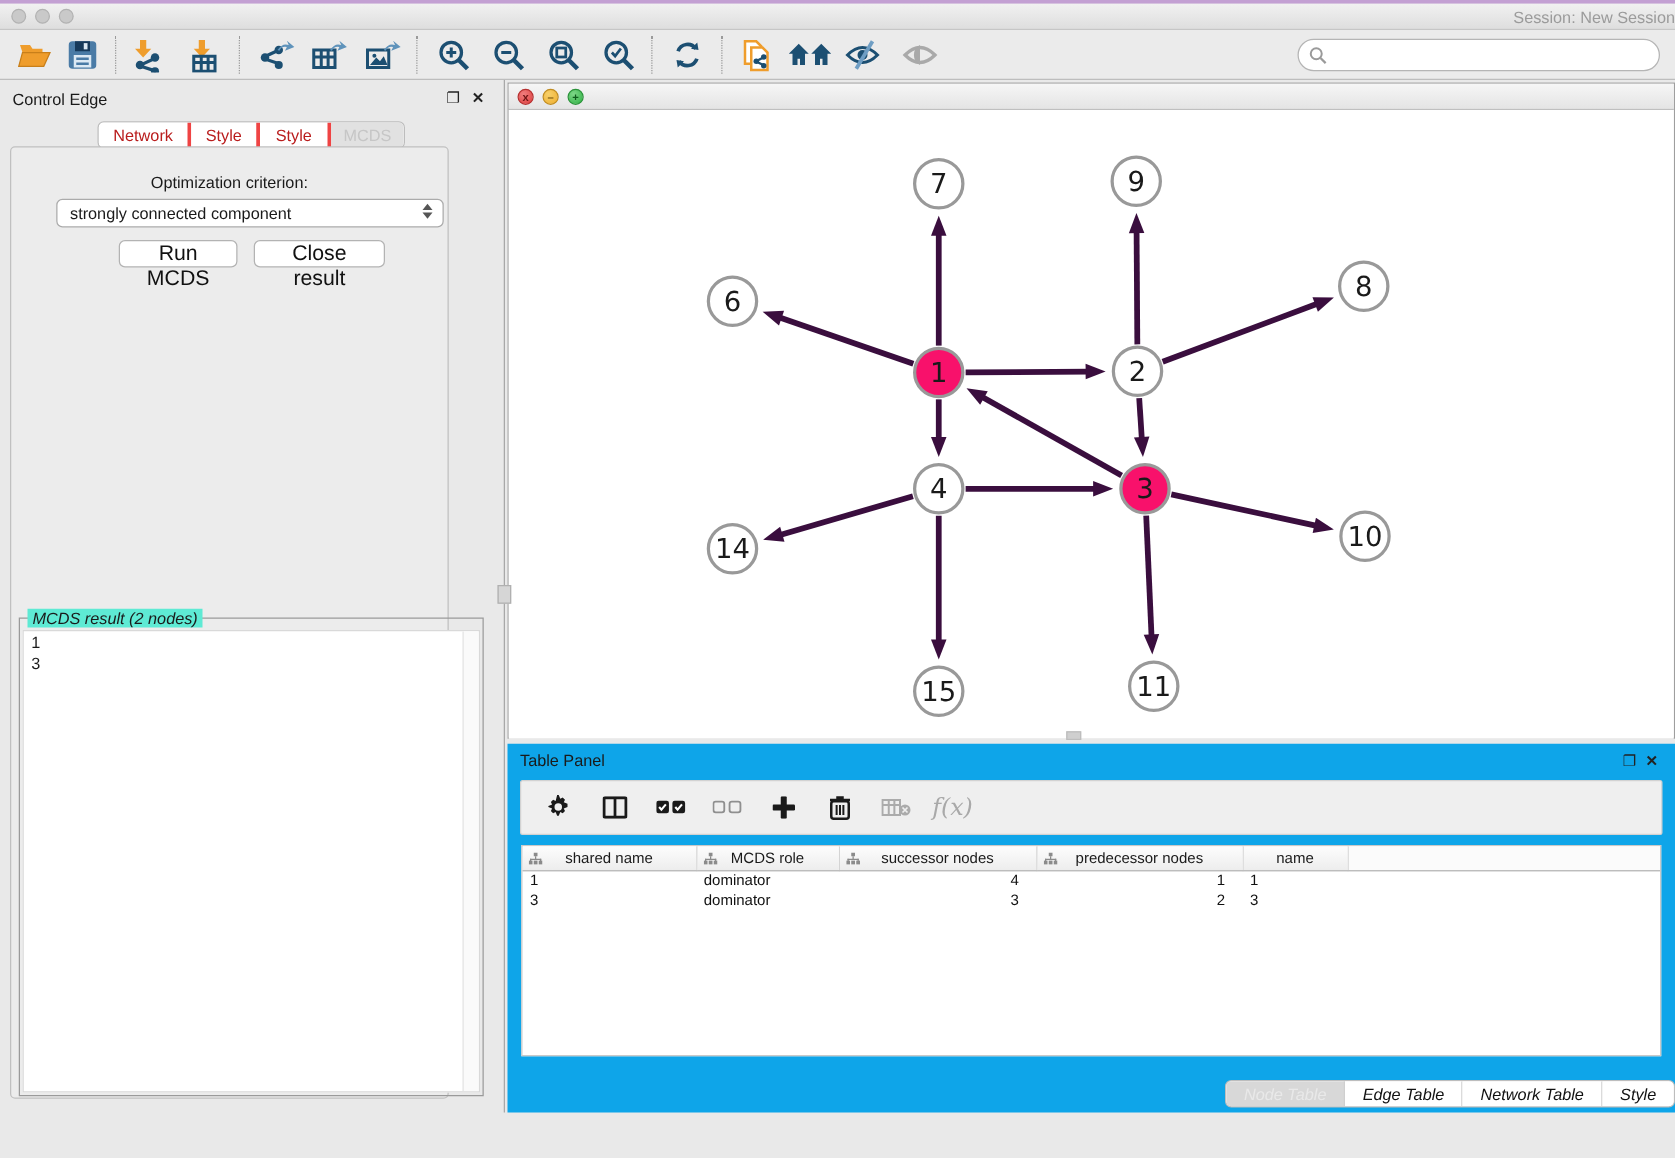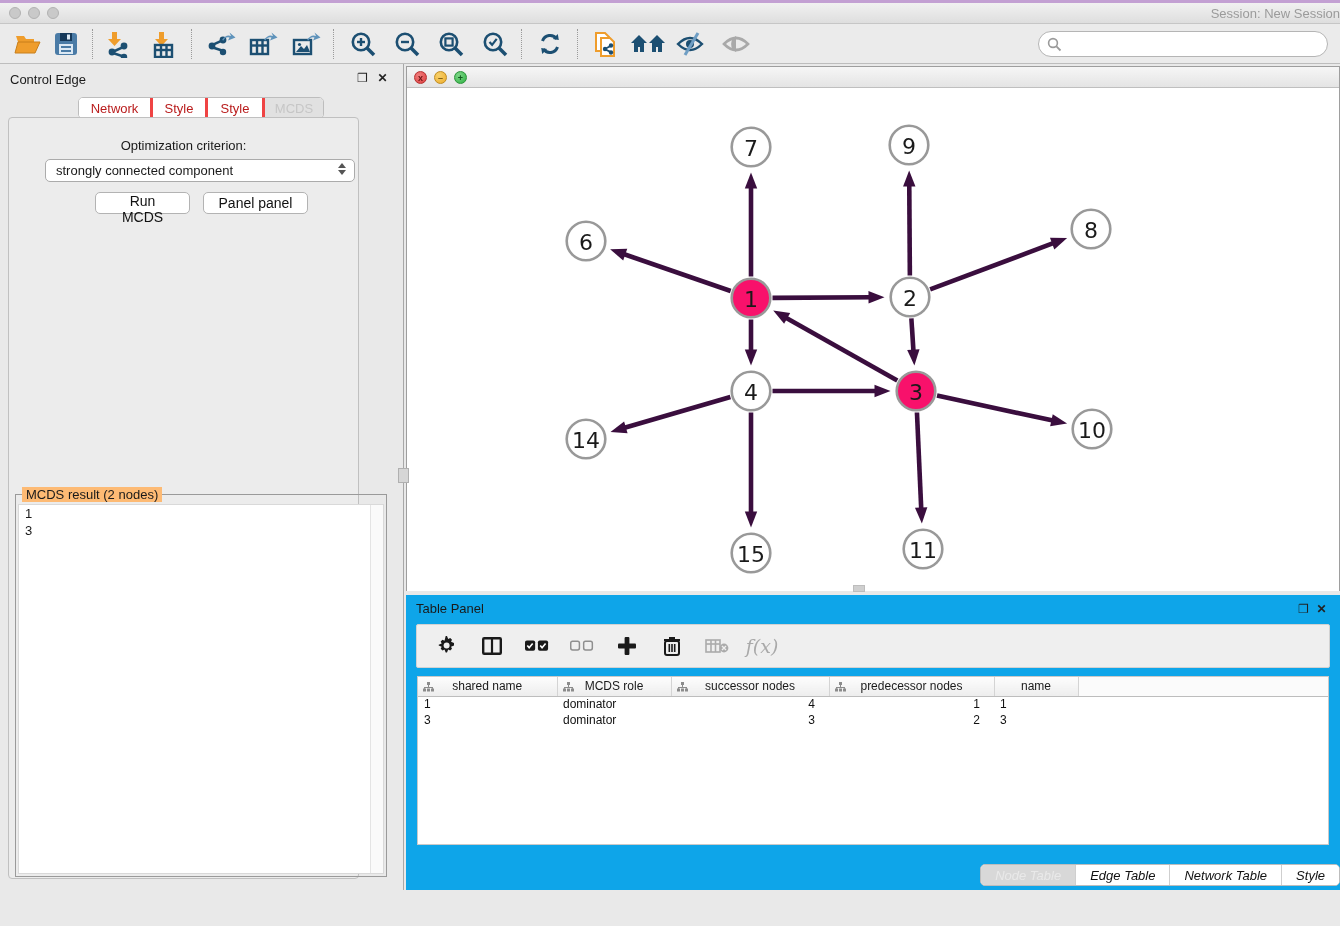--- a/index.html
+++ b/index.html
@@ -40,24 +40,24 @@
   .seg-tab.seg-active { background:#e1e1e1; color:#c6c6c6; }
   .cp-box { position:absolute; left:8px; top:53px; width:351px; height:762px;
     border:1px solid #c0c0c0; border-radius:4px; background:#ececec; }
   .opt-label { position:absolute; left:0; width:100%; top:20px; text-align:center; font-size:13px; }
   .dropdown { position:absolute; left:36px; top:41px; width:310px; height:23px; background:#fff;
     border:1px solid #ababab; border-radius:5px; font-size:13px; display:flex; align-items:center; padding-left:10px; }
   .dd-arrows { position:absolute; right:7px; top:3px; width:10px; display:flex; flex-direction:column; align-items:center; gap:2px; }
   .dd-up { width:0; height:0; border-left:4px solid transparent; border-right:4px solid transparent; border-bottom:5px solid #555; }
   .dd-down { width:0; height:0; border-left:4px solid transparent; border-right:4px solid transparent; border-top:5px solid #555; }
   .cp-btn { position:absolute; top:74px; height:22px; background:#fff; border:1px solid #b3b3b3; border-radius:5px;
-    font-size:14px; font-family:"Liberation Sans",sans-serif; color:#111; padding:0 14px; }
+    font-size:17px; font-family:"Liberation Sans",sans-serif; color:#111; padding:0 14px; }
   .btn-run { left:86px; width:95px; } .btn-closep { left:194px; width:105px; }
   .result-group { position:absolute; left:6px; top:376px; width:372px; height:383px; border:1px solid #9a9a9a; }
-  .result-legend { position:absolute; left:6px; top:-8px; background:#fdba74; padding:0 4px; font-size:13px; }
+  .result-legend { position:absolute; left:6px; top:-8px; background:#5eead4; padding:0 4px; font-size:13px;font-style:italic; }
   .result-list { position:absolute; left:2px; top:9px; right:2px; bottom:2px; background:#fff; border:1px solid #d9d9d9; overflow:hidden; }
   .result-item { font-size:13px; padding:1px 0 1px 6px; }
   .result-scroll { position:absolute; right:0; top:0; width:13px; height:100%; background:#fafafa; border-left:1px solid #e4e4e4; }
   .cp-splitter { position:absolute; right:-6px; top:404px; width:11px; height:15px; background:#d6d6d6; border:1px solid #b0b0b0; z-index:5; }
 
   
   .net-frame { position:absolute; left:406px; top:2px; width:934px; height:525px; background:#fff; border:1px solid #9e9e9e; }
   .net-titlebar { position:absolute; left:0; top:0; width:100%; height:21px;
     background:linear-gradient(#f6f6f6,#e4e4e4); border-bottom:1px solid #bfbfbf; display:flex; align-items:center; }
   .traffic { display:flex; gap:7px; margin-left:7px; }
@@ -290,21 +290,21 @@
       <div class="cp-box">
         <div class="opt-label">Optimization criterion:</div>
         <div class="dropdown">
           <span>strongly connected component</span>
           <span class="dd-arrows">
               <span class="dd-up"></span>
               <span class="dd-down"></span>
             </span>
         </div>
         <button class="cp-btn btn-run">Run MCDS</button>
-        <button class="cp-btn btn-closep">Panel panel</button>
+        <button class="cp-btn btn-closep">Close result</button>
 
         <div class="result-group">
           <div class="result-legend">MCDS result (2 nodes)</div>
           <div class="result-list" id="result-list">
 
           <div class="result-item">1</div>
               <div class="result-item">3</div>
               <div class="result-scroll"></div>
             </div>
         </div>

